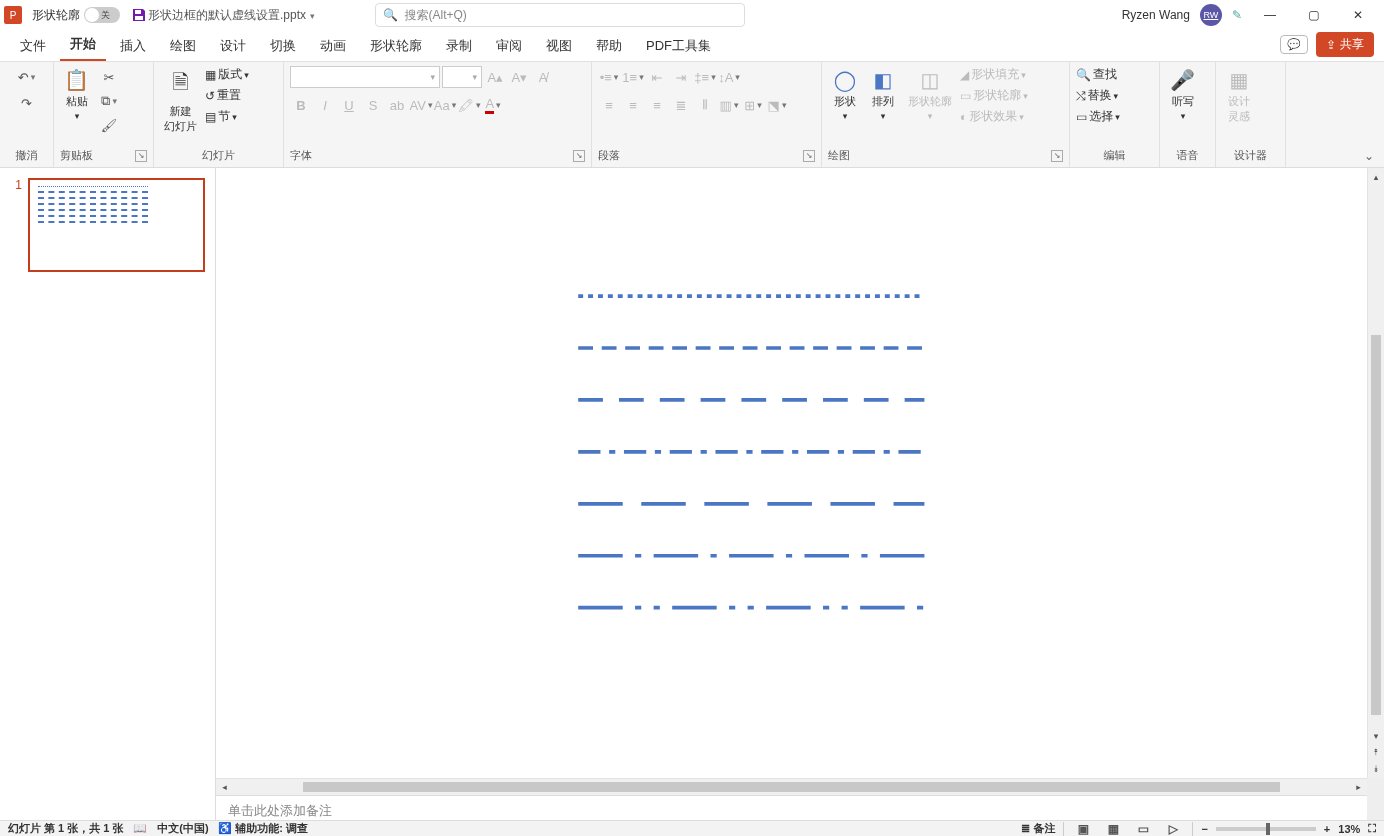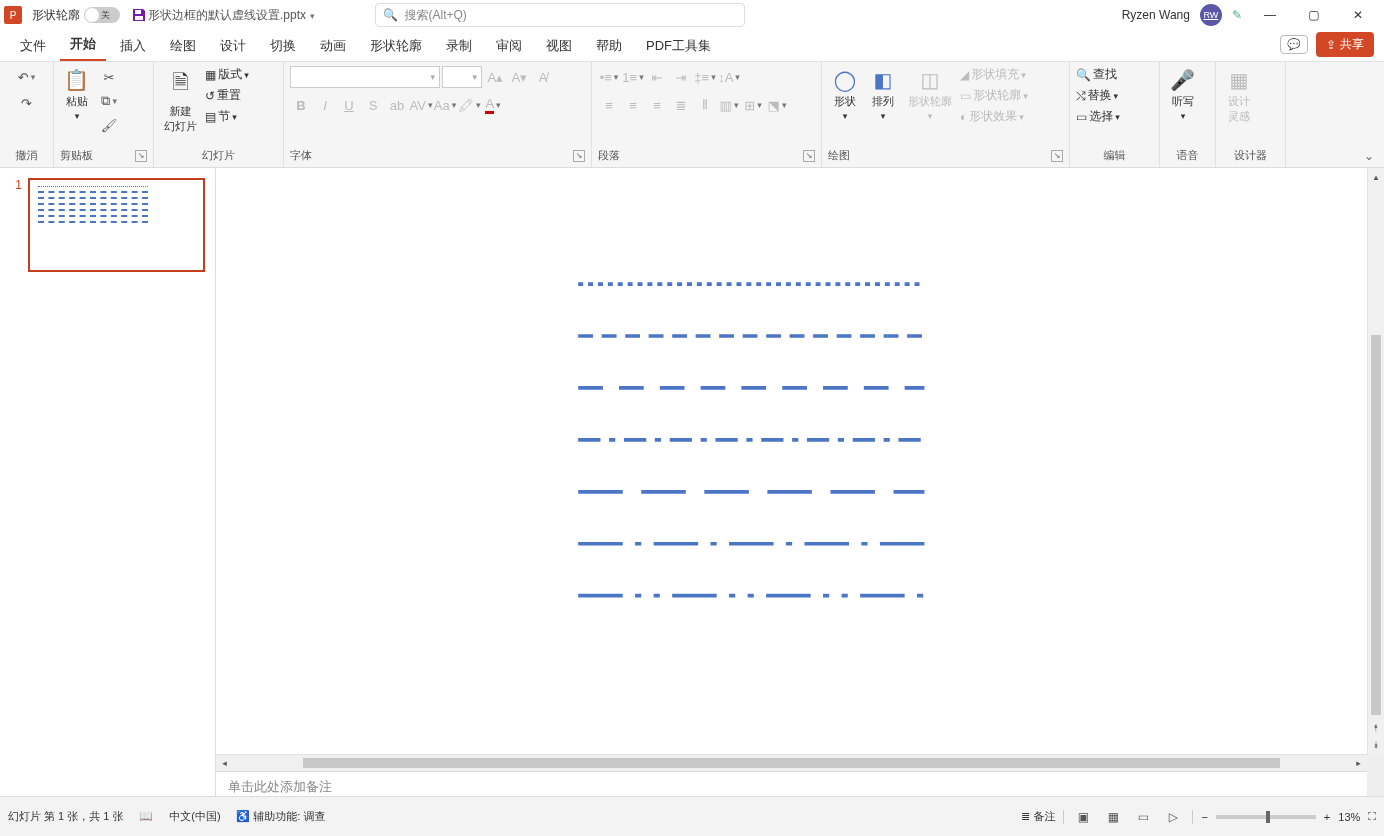--- a/index.html
+++ b/index.html
@@ -62,21 +62,21 @@
 .hscroll{height:17px; background:#f0f0f0; border-top:1px solid #e3e3e3; display:flex; align-items:center; margin-right:17px;}
 .hscroll .arrow{width:17px; display:flex; align-items:center; justify-content:center; font-size:9px; color:#555;}
 .hscroll .track{flex:1; height:100%; position:relative;}
 .hscroll .thumb-bar{position:absolute; left:70px; right:70px; top:3px; bottom:3px; background:#c8c8c8;}
 
 .canvas-wrap{flex:1; overflow:hidden; background:#fff; margin-right:17px;}
 .slide-canvas{ width:100%; height:100%; background:#fff; padding:20px 220px 40px 220px;}
 
 .notes-bar{height:25px; background:#fff; border-top:1px solid #ddd; display:flex; align-items:flex-end; padding:0 12px; color:#888; font-size:13px; margin-right:17px;}
 
-.statusbar{height:40px; background:#f3f3f3; border-top:1px solid #ddd; display:flex; align-items:center; padding:0 8px; font-size:11px; gap:16px;}
+.statusbar{height:16px; background:#f3f3f3; border-top:1px solid #ddd; display:flex; align-items:center; padding:0 8px; font-size:11px; gap:10px;font-weight:bold;}
 .statusbar .right{margin-left:auto; display:flex; align-items:center; gap:8px;}
 .view-btn{width:22px; height:18px; display:flex; align-items:center; justify-content:center; font-size:12px; color:#555;}
 .zoom-slider{width:100px; height:4px; background:#ccc; position:relative;}
 .zoom-slider .knob{position:absolute; top:-4px; left:50%; width:4px; height:12px; background:#666;}
 .vbar{width:1px; height:14px; background:#ccc;}
 
 .ribbon .collapse{margin-left:auto; align-self:flex-end; width:30px; display:flex; align-items:center; justify-content:center; color:#666; padding-bottom:4px;}
 </style>
 </head>
 <body>

